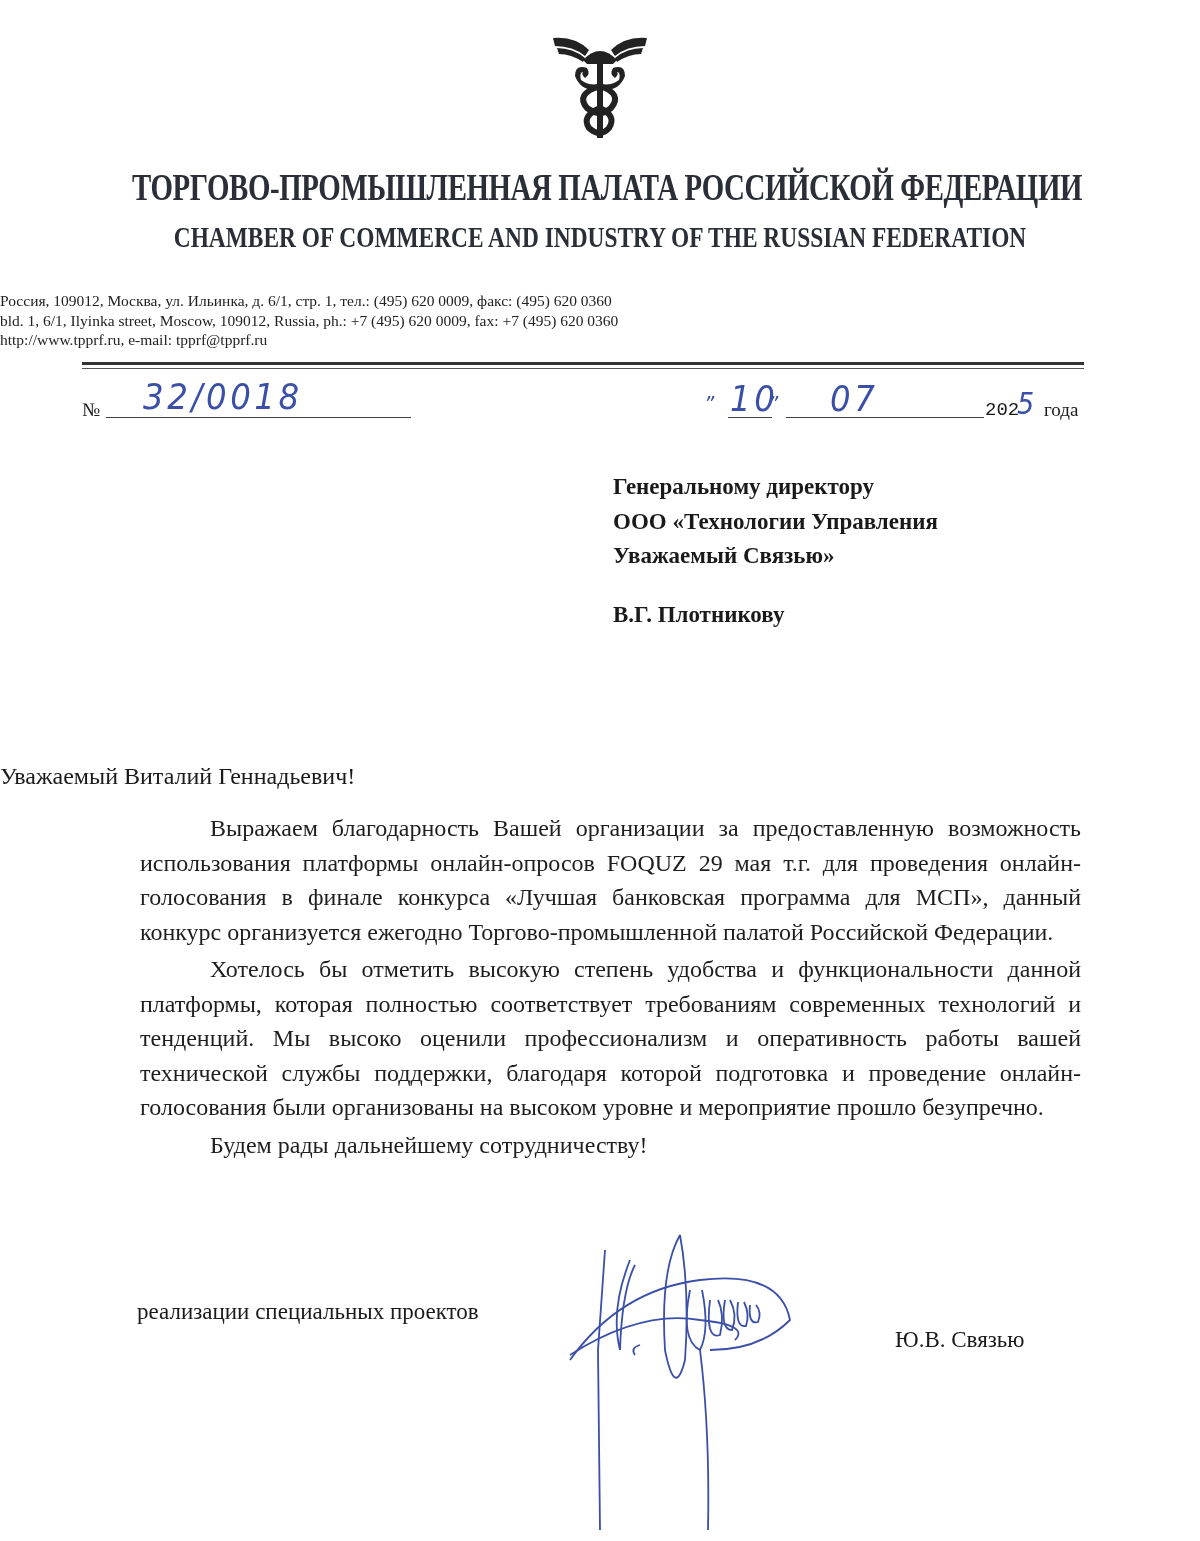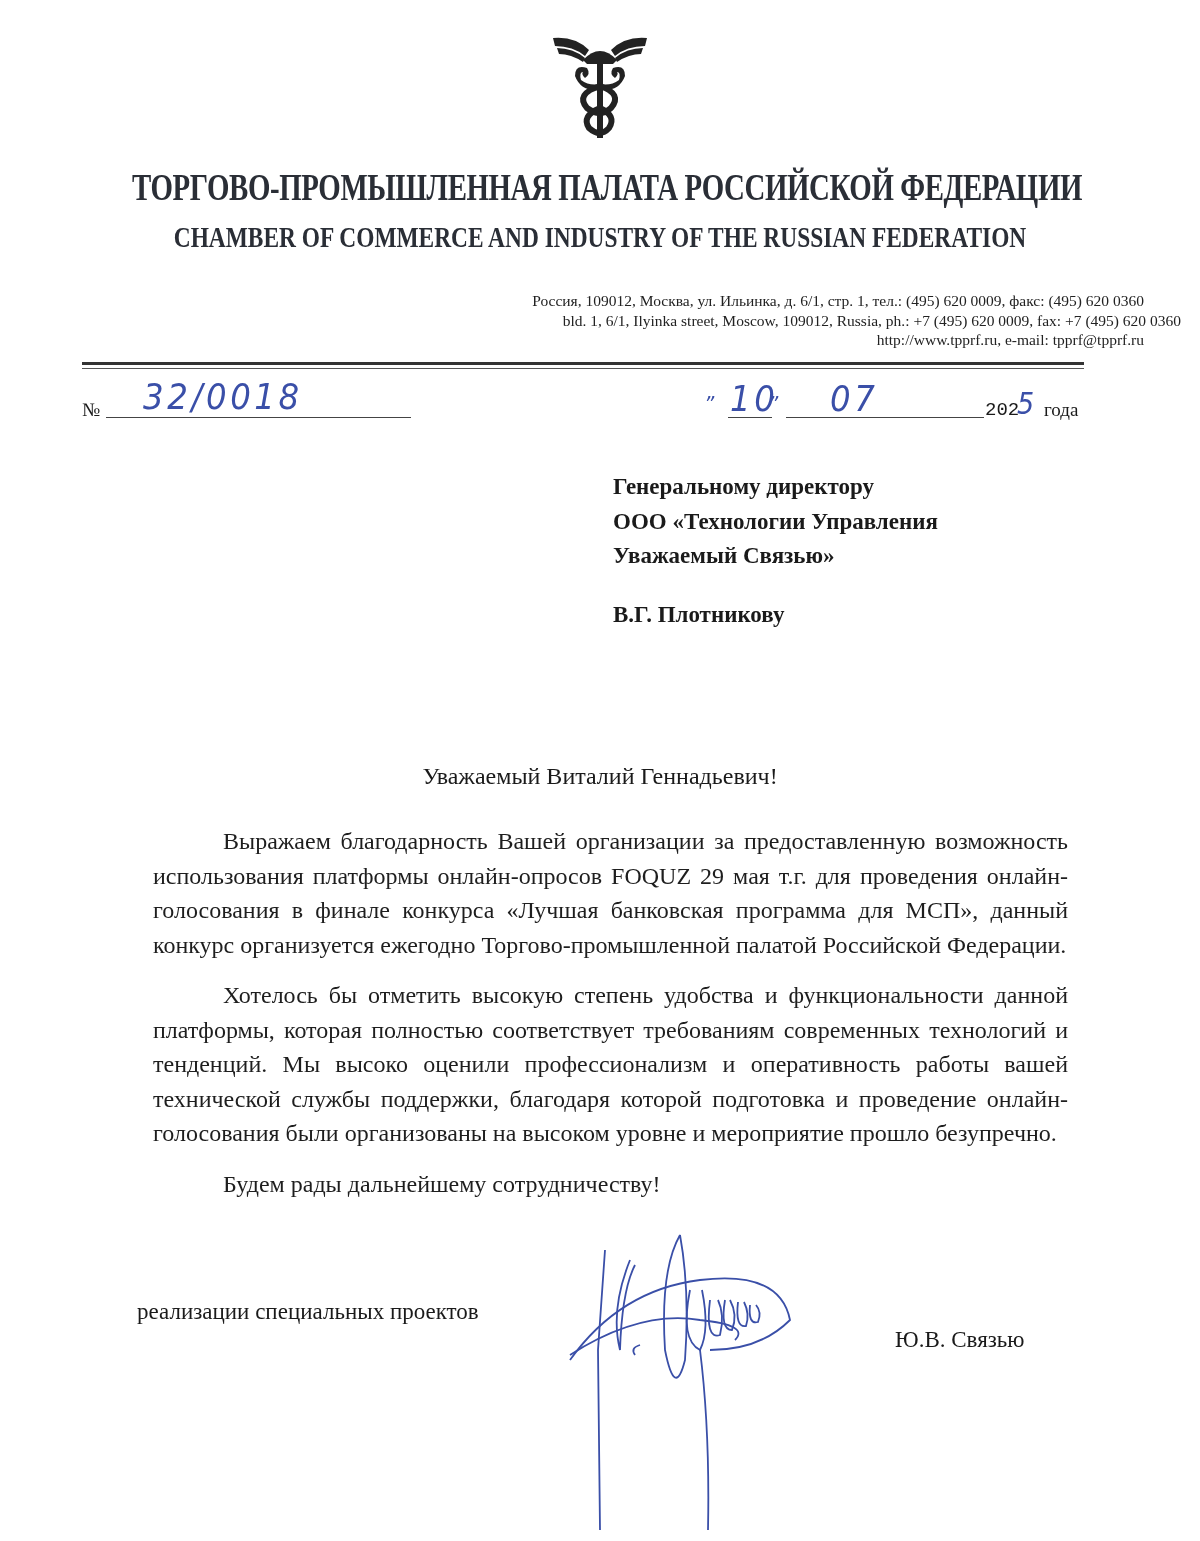--- a/index.html
+++ b/index.html
@@ -14,25 +14,25 @@
       font-size: 37px; font-weight: bold; letter-spacing: -0.5px;
       color: #2a2e36; transform: scaleX(0.78); transform-origin: center;
       white-space: nowrap;
     }
     .title-en {
       left: 0; width: 1200px; top: 220px; text-align: center;
       font-size: 30px; font-weight: bold; color: #2a2e36;
       transform: scaleX(0.78); transform-origin: center; white-space: nowrap;
     }
     .addr {
-      left: 0; width: 1144px; text-align: right; font-size: 15.5px; color: #222;
+      left: 0; width: 1144px; text-align: left; font-size: 15.5px; color: #222;
       white-space: nowrap; line-height: 19.5px;
     }
     .addr1 { top: 291px; }
-    .addr2 { top: 311px; padding-left: 37px; }
+    .addr2 { top: 311px; }
     .addr3 { top: 330px; }
     .rule1 { left: 82px; width: 1002px; top: 362px; height: 3px; background: #333; }
     .rule2 { left: 82px; width: 1002px; top: 368px; height: 1px; background: #555; }
     .reg-no-label { left: 82px; top: 399px; font-size: 19px; }
     .reg-line { height: 1px; background: #444; }
     .hand {
       font-family: "DejaVu Sans", sans-serif; font-style: italic;
       color: #3a4fa8; font-size: 36px; letter-spacing: 4px;
       transform: scaleX(0.9); transform-origin: left;
     }
@@ -41,26 +41,26 @@
     .date-day { left: 730px; top: 378px; }
     .date-q2 { left: 768px; top: 392px; font-size: 22px; }
     .date-month { left: 830px; top: 378px; }
     .year-pre { left: 985px; top: 399px; font-size: 19px; font-family: Liberation Mono, monospace; }
     .year-hand { left: 1017px; top: 386px; font-size: 30px; letter-spacing: 0; }
     .year-word { left: 1044px; top: 399px; font-size: 19px; text-align: center; }
     .addressee {
       left: 613px; top: 470px; font-size: 23px; font-weight: bold; line-height: 34.5px;
     }
     .addressee .gap { height: 24px; }
-    .greeting { left: 0; width: 1200px; top: 763px; text-align: center; font-size: 24px; }
+    .greeting { left: 0; width: 1200px; top: 763px; text-align: left; font-size: 24px; }
     .body-text {
       left: 137px; width: 947px; top: 808px;
       font-size: 24px; line-height: 34.5px; text-align: justify; color: #1e1e1e;
     }
-    .body-text p { margin: 16px; text-indent: 70px; }
+    .body-text p { margin: 3px; text-indent: 70px; }
     .sig-title { left: 137px; top: 1297px; font-size: 23px; line-height: 30px; }
     .sig-name { left: 895px; top: 1327px; font-size: 23px; }
     .signature { left: 560px; top: 1230px; width: 240px; height: 310px; }
   </style>
 </head>
 <body>
 
 <div class="abs logo">
   <svg width="110" height="115" viewBox="0 0 110 115">
     <g fill="#222">

